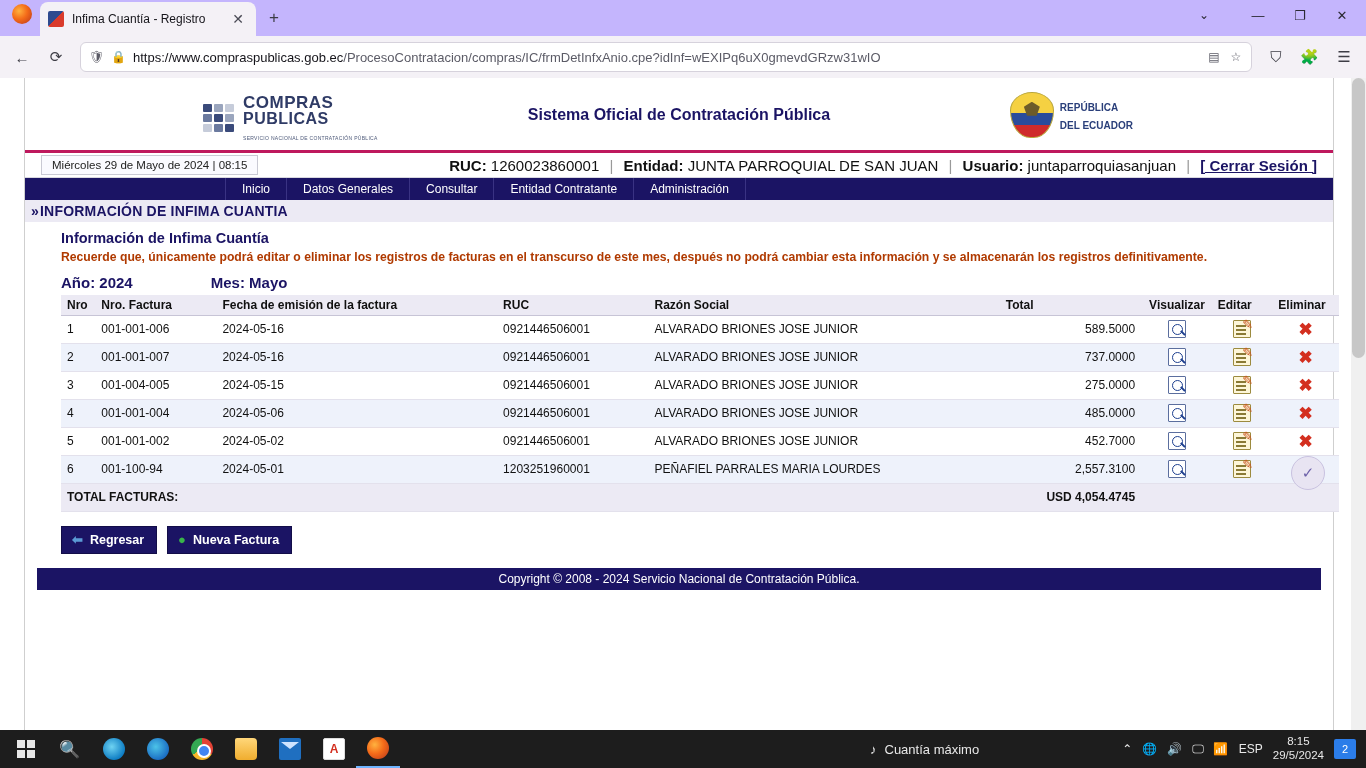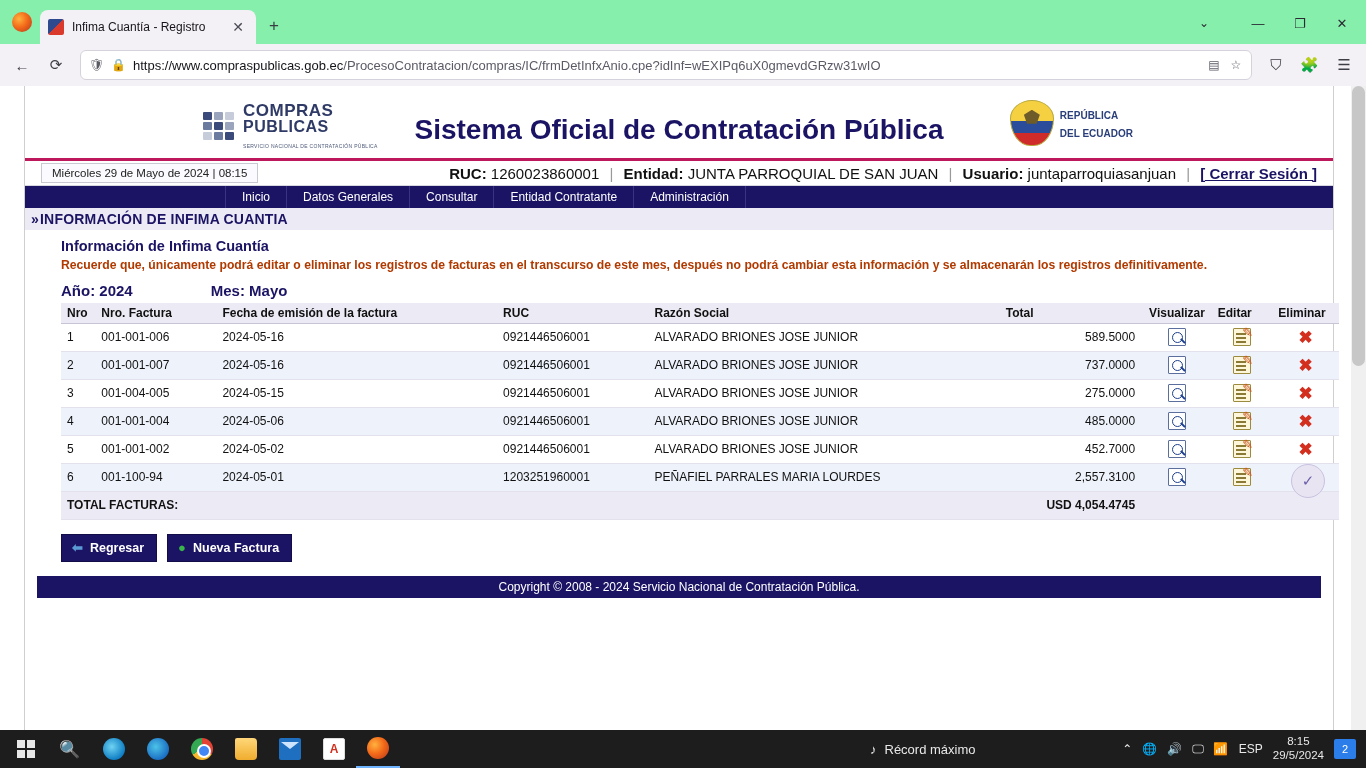--- a/index.html
+++ b/index.html
@@ -10,22 +10,22 @@
     font-family: "Liberation Sans", sans-serif;
     background: #ffffff;
   }
   
   .browser {
     width: 1366px; height: 730px;
     background: #d9d4e0;
     display: flex; flex-direction: column;
   }
   .tabstrip {
-    height: 44px;
-    background: #86efac;
+    height: 36px;
+    background: #c4b5fd;
     display: flex; align-items: flex-end;
     padding-left: 6px;
     position: relative;
   }
   .fox-logo {
     width: 20px; height: 20px; border-radius: 50%;
     background: radial-gradient(circle at 35% 35%, #ffb23f 0%, #f46b19 45%, #b5341c 100%);
     margin: 0 8px 12px 6px;
   }
   .tab {
@@ -151,21 +151,21 @@
   .logo-dots i:nth-child(7){background:#c6ccda;}
   .logo-dots i:nth-child(8){background:#6b7a9f;}
   .logo-dots i:nth-child(9){background:#3a4a7a;}
   .logo-text { line-height: 1; }
   .logo-text .l1 { font-size: 17px; font-weight: bold; color: #2f3b66; letter-spacing: .5px;}
   .logo-text .l2 { font-size: 16px; font-weight: bold; color: #2f3b66; letter-spacing: .5px;}
   .logo-text .l3 { font-size: 5px; color: #4c5878; letter-spacing: .3px; margin-top: 3px;}
   .site-title {
     position: absolute; left: 0; right: 0; top: 28px;
     text-align: center;
-    font-size: 28px; font-weight: bold; color: #1b1464;
+    font-size: 16px; font-weight: bold; color: #1b1464;
   }
   .ec-logo {
     position: absolute; right: 200px; top: 14px;
     display: flex; align-items: center; gap: 6px;
   }
   .ec-shield {
     width: 44px; height: 46px;
     border-radius: 50% 50% 46% 46% / 40% 40% 60% 60%;
     background: linear-gradient(180deg,#f5d142 0%,#f5d142 46%,#2a4c9b 46%,#2a4c9b 72%,#cf2b2b 72%,#cf2b2b 100%);
     border: 1px solid #b9a63a;
@@ -622,21 +622,21 @@
     </div>
   <div class="tb-ico">
       <span class="tb-app app-pdf">A</span>
     </div>
   <div class="tb-ico tb-active">
       <span class="tb-app app-fox"></span>
     </div>
 
   <div class="tb-center">
     <span>♪</span>
-    <span>Récord máximo</span>
+    <span>Cuantía máximo</span>
   </div>
 
   <div class="tb-right">
     <span>⌃</span>
     <span>🌐</span>
     <span>🔊</span>
     <span>🖵</span>
     <span>📶</span>
     <span>ESP</span>
     <span class="tb-clock">

